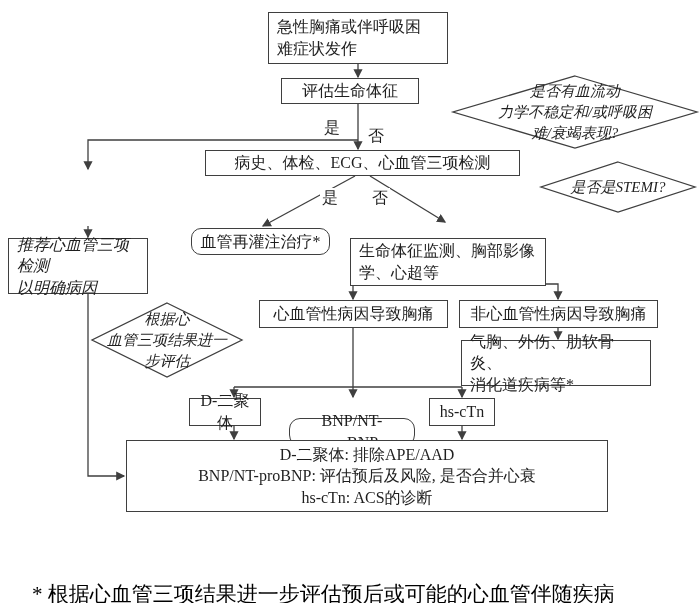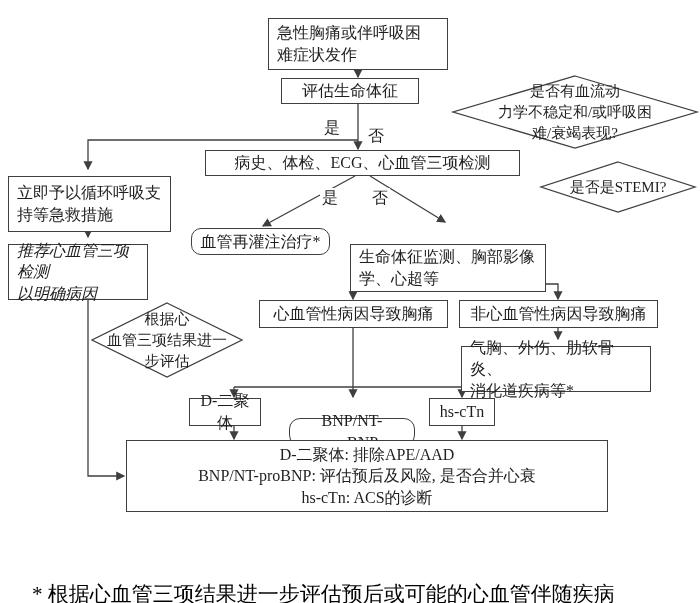--- a/index.html
+++ b/index.html
@@ -24,30 +24,31 @@
     border: 1.3px solid #3f3f3f;
     display: flex;
     align-items: center;
     justify-content: center;
     font-size: 16px;
     line-height: 1.35;
     text-align: center;
     white-space: pre-line;
     padding: 1px 6px;
   }
-  .node.wrap-left { text-align: left; justify-content: flex-start; padding: 1px 8px; margin-top: 6px; }
+  .node.wrap-left { text-align: left; justify-content: flex-start; padding: 1px 8px; }
   .diamond-label {
     position: absolute;
     display: flex;
     align-items: center;
     justify-content: center;
     font-size: 15px;
     line-height: 1.4;
     text-align: center;
     white-space: pre-line;
+    font-style: italic;
   }
   .branch-label {
     position: absolute;
     width: 20px;
     height: 20px;
     font-size: 16px;
     line-height: 20px;
     text-align: center;
     background: #ffffff;
   }
@@ -99,22 +100,20 @@
     </g>
   </svg>
 
   <div class="node wrap-left" style="left:268px; top:12px; width:180px; height:52px;"><span>急性胸痛或伴呼吸困
 难症状发作</span></div>
 
   <div class="node" style="left:281px; top:78px; width:138px; height:26px;"><span>评估生命体征</span></div>
 
   <div class="node" style="left:205px; top:150px; width:315px; height:26px;"><span>病史、体检、ECG、心血管三项检测</span></div>
 
-  <div class="node wrap-left" style="left:8px; top:170px; width:163px; height:56px;"><span>立即予以循环呼吸支
-持等急救措施</span></div>
 
   <div class="node wrap-left" style="left:8px; top:238px; width:140px; height:56px;font-style:italic;"><span>推荐心血管三项检测
 以明确病因</span></div>
 
   <div class="node" style="left:191px; top:228px; width:139px; height:27px;border-radius:10px;"><span>血管再灌注治疗*</span></div>
 
   <div class="node wrap-left" style="left:350px; top:238px; width:196px; height:48px;"><span>生命体征监测、胸部影像
 学、心超等</span></div>
 
   <div class="node" style="left:259px; top:300px; width:189px; height:28px;"><span>心血管性病因导致胸痛</span></div>

